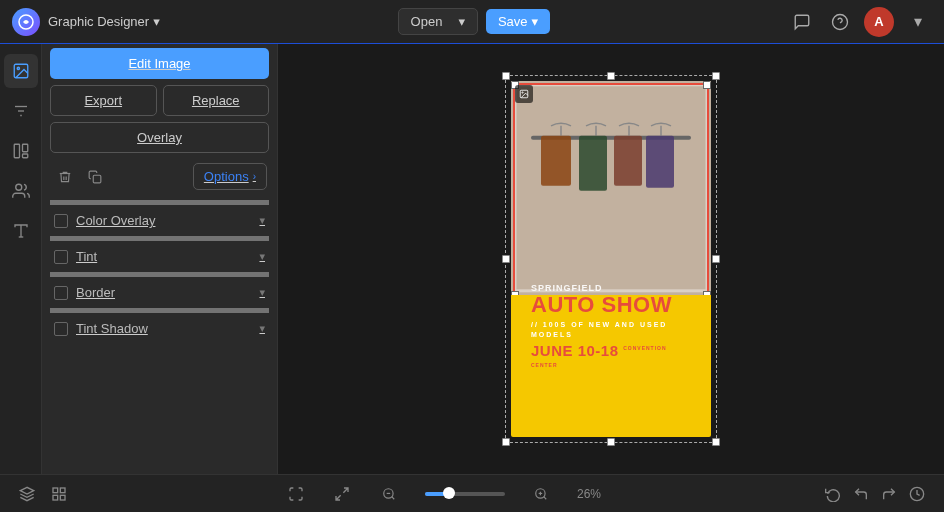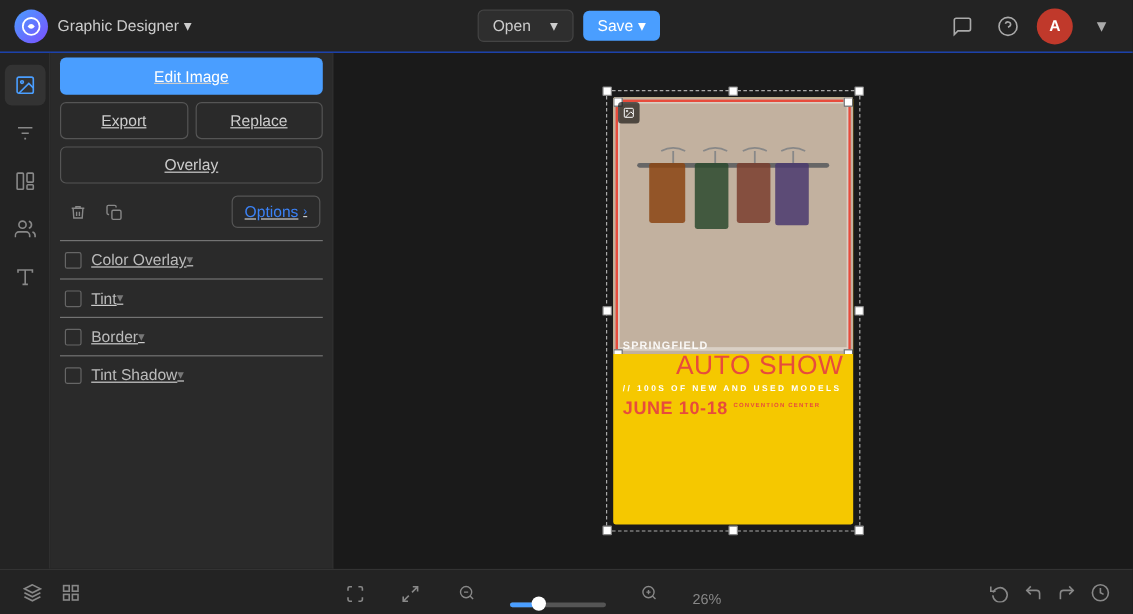--- a/index.html
+++ b/index.html
@@ -248,23 +248,23 @@
       color: #3b82f6;
       border-radius: 5px;
       cursor: pointer;
       font-size: 13px;
     }
 
     
     .effect-row {
       display: flex;
       align-items: center;
-      justify-content: flex-start;
+      justify-content: space-between;
       padding: 8px 4px;
-      border-top: 1px solid #737373;
+      border-top: 5px solid #737373;
     }
     .effect-left {
       display: flex;
       align-items: center;
       gap: 8px;
     }
     .checkbox {
       width: 14px;
       height: 14px;
       border: 1px solid #666;
@@ -364,39 +364,38 @@
     }
     .sel-corner.tl { top: -4px; left: -4px; }
     .sel-corner.tr { top: -4px; right: -4px; }
     .sel-corner.bl { bottom: -4px; left: -4px; }
     .sel-corner.br { bottom: -4px; right: -4px; }
 
     .poster-text-area {
       position: absolute;
       bottom: 0;
       left: 0;
-      right: 0;
+      right: 10px;
       height: 45%;
-      padding: 6px 8px;
+      padding: 6px 20px;
     }
 
     .poster-brand {
       font-size: 9px;
       font-weight: 700;
       color: white;
       letter-spacing: 1px;
       opacity: 0.9;
     }
     .poster-title-main {
       font-size: 22px;
-      font-weight: 400;
+      font-weight: 700;
       color: #e74c3c;
       line-height: 1.1;
       letter-spacing: 0.5px;
-      text-align: right;
     }
     .poster-title-sub {
       font-size: 7px;
       font-weight: 700;
       color: white;
       letter-spacing: 2px;
       margin-top: 3px;
       line-height: 1.4;
     }
     .poster-date {
@@ -444,21 +443,21 @@
       cursor: pointer;
       font-size: 15px;
       display: flex;
       align-items: center;
       justify-content: center;
       padding: 3px;
       border-radius: 3px;
     }
     .bottom-center {
       display: flex;
-      align-items: flex-end;
+      align-items: center;
       gap: 24px;
     }
     .zoom-btn {
       width: 24px;
       height: 24px;
       background: none;
       border: none;
       color: #888;
       cursor: pointer;
       font-size: 16px;

